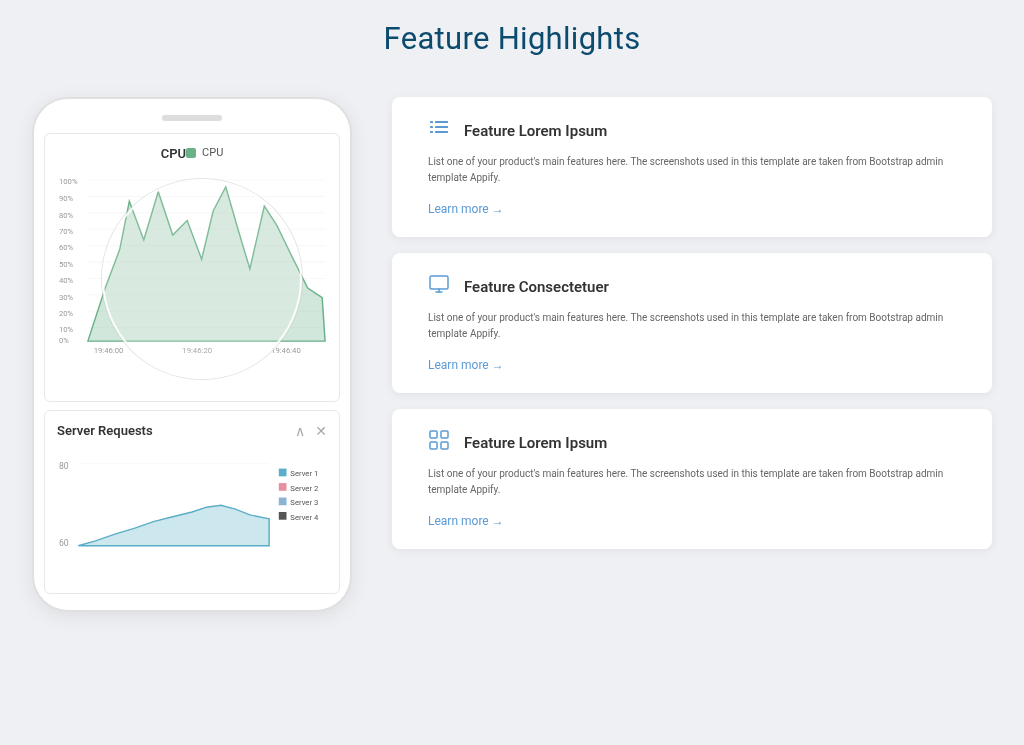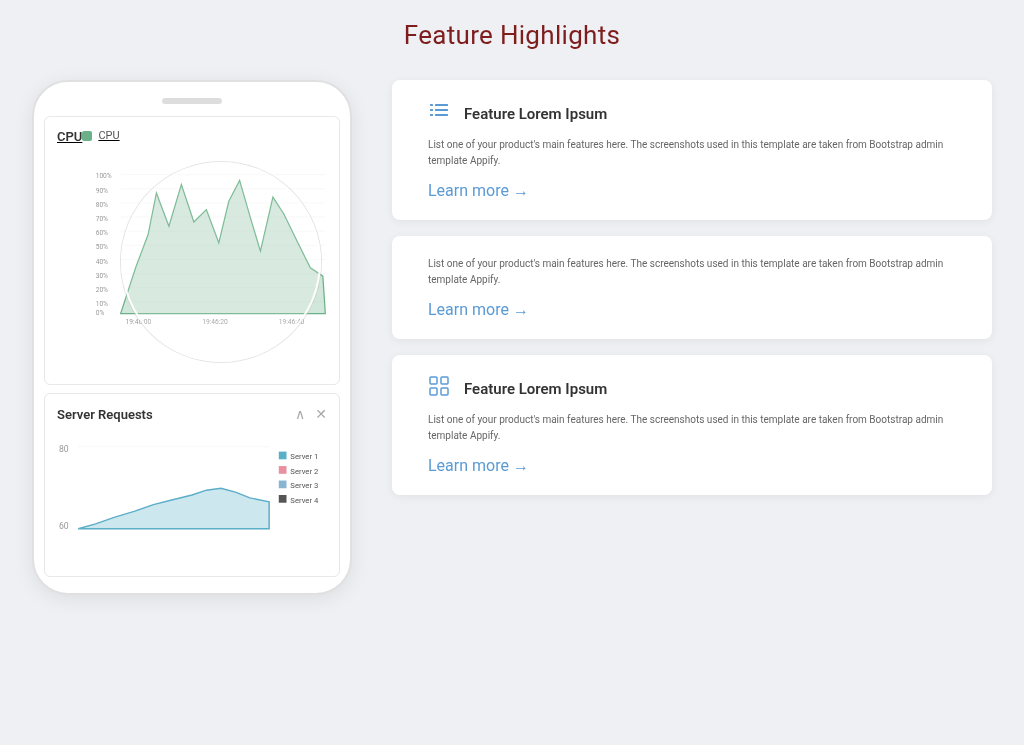--- a/index.html
+++ b/index.html
@@ -8,24 +8,24 @@
       background: #eef0f4;
       font-family: -apple-system, BlinkMacSystemFont, 'Segoe UI', Roboto, sans-serif;
       min-height: 745px;
       display: flex;
       flex-direction: column;
       align-items: center;
       padding: 20px;
     }
 
     .page-title {
-      font-size: 26px;
+      font-size: 31px;
       font-weight: 400;
-      color: #7f1d1d;
-      margin-bottom: 30px;
+      color: #0c4a6e;
+      margin-bottom: 40px;
       letter-spacing: 0.3px;
     }
 
     .content-area {
       display: flex;
       gap: 40px;
       width: 100%;
       max-width: 960px;
       align-items: flex-start;
     }
@@ -63,21 +63,20 @@
       font-size: 13px;
       font-weight: 600;
       color: #333;
       margin-bottom: 8px;
     }
 
     .cpu-chart-container {
       position: relative;
       height: 220px;
       overflow: visible;
-      margin-left: 37px;
     }
 
     
     .zoom-circle {
       position: absolute;
       width: 200px;
       height: 200px;
       border-radius: 50%;
       border: 2px solid rgba(255,255,255,0.9);
       background: rgba(255,255,255,0.15);
@@ -116,21 +115,20 @@
     .server-card {
       background: #fff;
       border: 1px solid #e8e8e8;
       border-radius: 6px;
       padding: 12px;
     }
 
     .server-card-header {
       display: flex;
       justify-content: space-between;
-      align-items: center;
       margin-bottom: 8px;
     }
 
     .server-card-title {
       font-size: 13px;
       font-weight: 600;
       color: #333;
     }
 
     .server-card-actions {
@@ -184,38 +182,38 @@
     }
 
     .feature-desc {
       font-size: 10px;
       color: #666;
       line-height: 1.6;
       margin-bottom: 12px;
     }
 
     .learn-more {
-      font-size: 16px;
+      font-size: 12px;
       color: #5b9bd5;
       text-decoration: none;
       cursor: pointer;
     }
   </style>
 </head>
 <body>
 
 <h1 class="page-title">Feature Highlights</h1>
 
 <div class="content-area">
 
   <div class="phone-mockup">
     <div class="phone-speaker"></div>
 
     <div class="chart-card">
-      <div style="display:flex; justify-content:flex-start; align-items:flex-start;text-decoration:underline;">
+      <div style="display:flex; justify-content:center; align-items:flex-start;">
         <div class="chart-title">CPU</div>
         <div class="chart-legend">
           <span class="legend-dot"></span>
           <span>CPU</span>
         </div>
       </div>
 
       <div class="cpu-chart-container">
         <div class="zoom-circle"></div>
         <svg class="cpu-svg" viewBox="0 0 280 190" xmlns="http://www.w3.org/2000/svg">
@@ -298,20 +296,30 @@
             <rect x="7" y="14" width="13" height="2" rx="0.5" fill="#5b9bd5"></rect>
           </svg>
         </span>
         <span class="feature-title">Feature Lorem Ipsum</span>
       </div>
       <p class="feature-desc">List one of your product's main features here. The screenshots used in this template are taken from Bootstrap admin template Appify.</p>
       <a class="learn-more">Learn more →</a>
     </div>
 
     <div class="feature-card">
+      <div class="feature-card-header">
+        <span class="feature-icon">
+          <svg width="22" height="22" viewBox="0 0 22 22" fill="none" xmlns="http://www.w3.org/2000/svg">
+            <rect x="2" y="3" width="18" height="13" rx="1.5" stroke="#5b9bd5" stroke-width="1.5" fill="none"></rect>
+            <line x1="8" y1="19" x2="14" y2="19" stroke="#5b9bd5" stroke-width="1.5" stroke-linecap="round"></line>
+            <line x1="11" y1="16" x2="11" y2="19" stroke="#5b9bd5" stroke-width="1.5" stroke-linecap="round"></line>
+          </svg>
+        </span>
+        <span class="feature-title">Feature Consectetuer</span>
+      </div>
       <p class="feature-desc">List one of your product's main features here. The screenshots used in this template are taken from Bootstrap admin template Appify.</p>
       <a class="learn-more">Learn more →</a>
     </div>
 
     <div class="feature-card">
       <div class="feature-card-header">
         <span class="feature-icon">
           <svg width="22" height="22" viewBox="0 0 22 22" fill="none" xmlns="http://www.w3.org/2000/svg">
             <rect x="2" y="2" width="7" height="7" rx="1" stroke="#5b9bd5" stroke-width="1.5" fill="none"></rect>
             <rect x="13" y="2" width="7" height="7" rx="1" stroke="#5b9bd5" stroke-width="1.5" fill="none"></rect>

